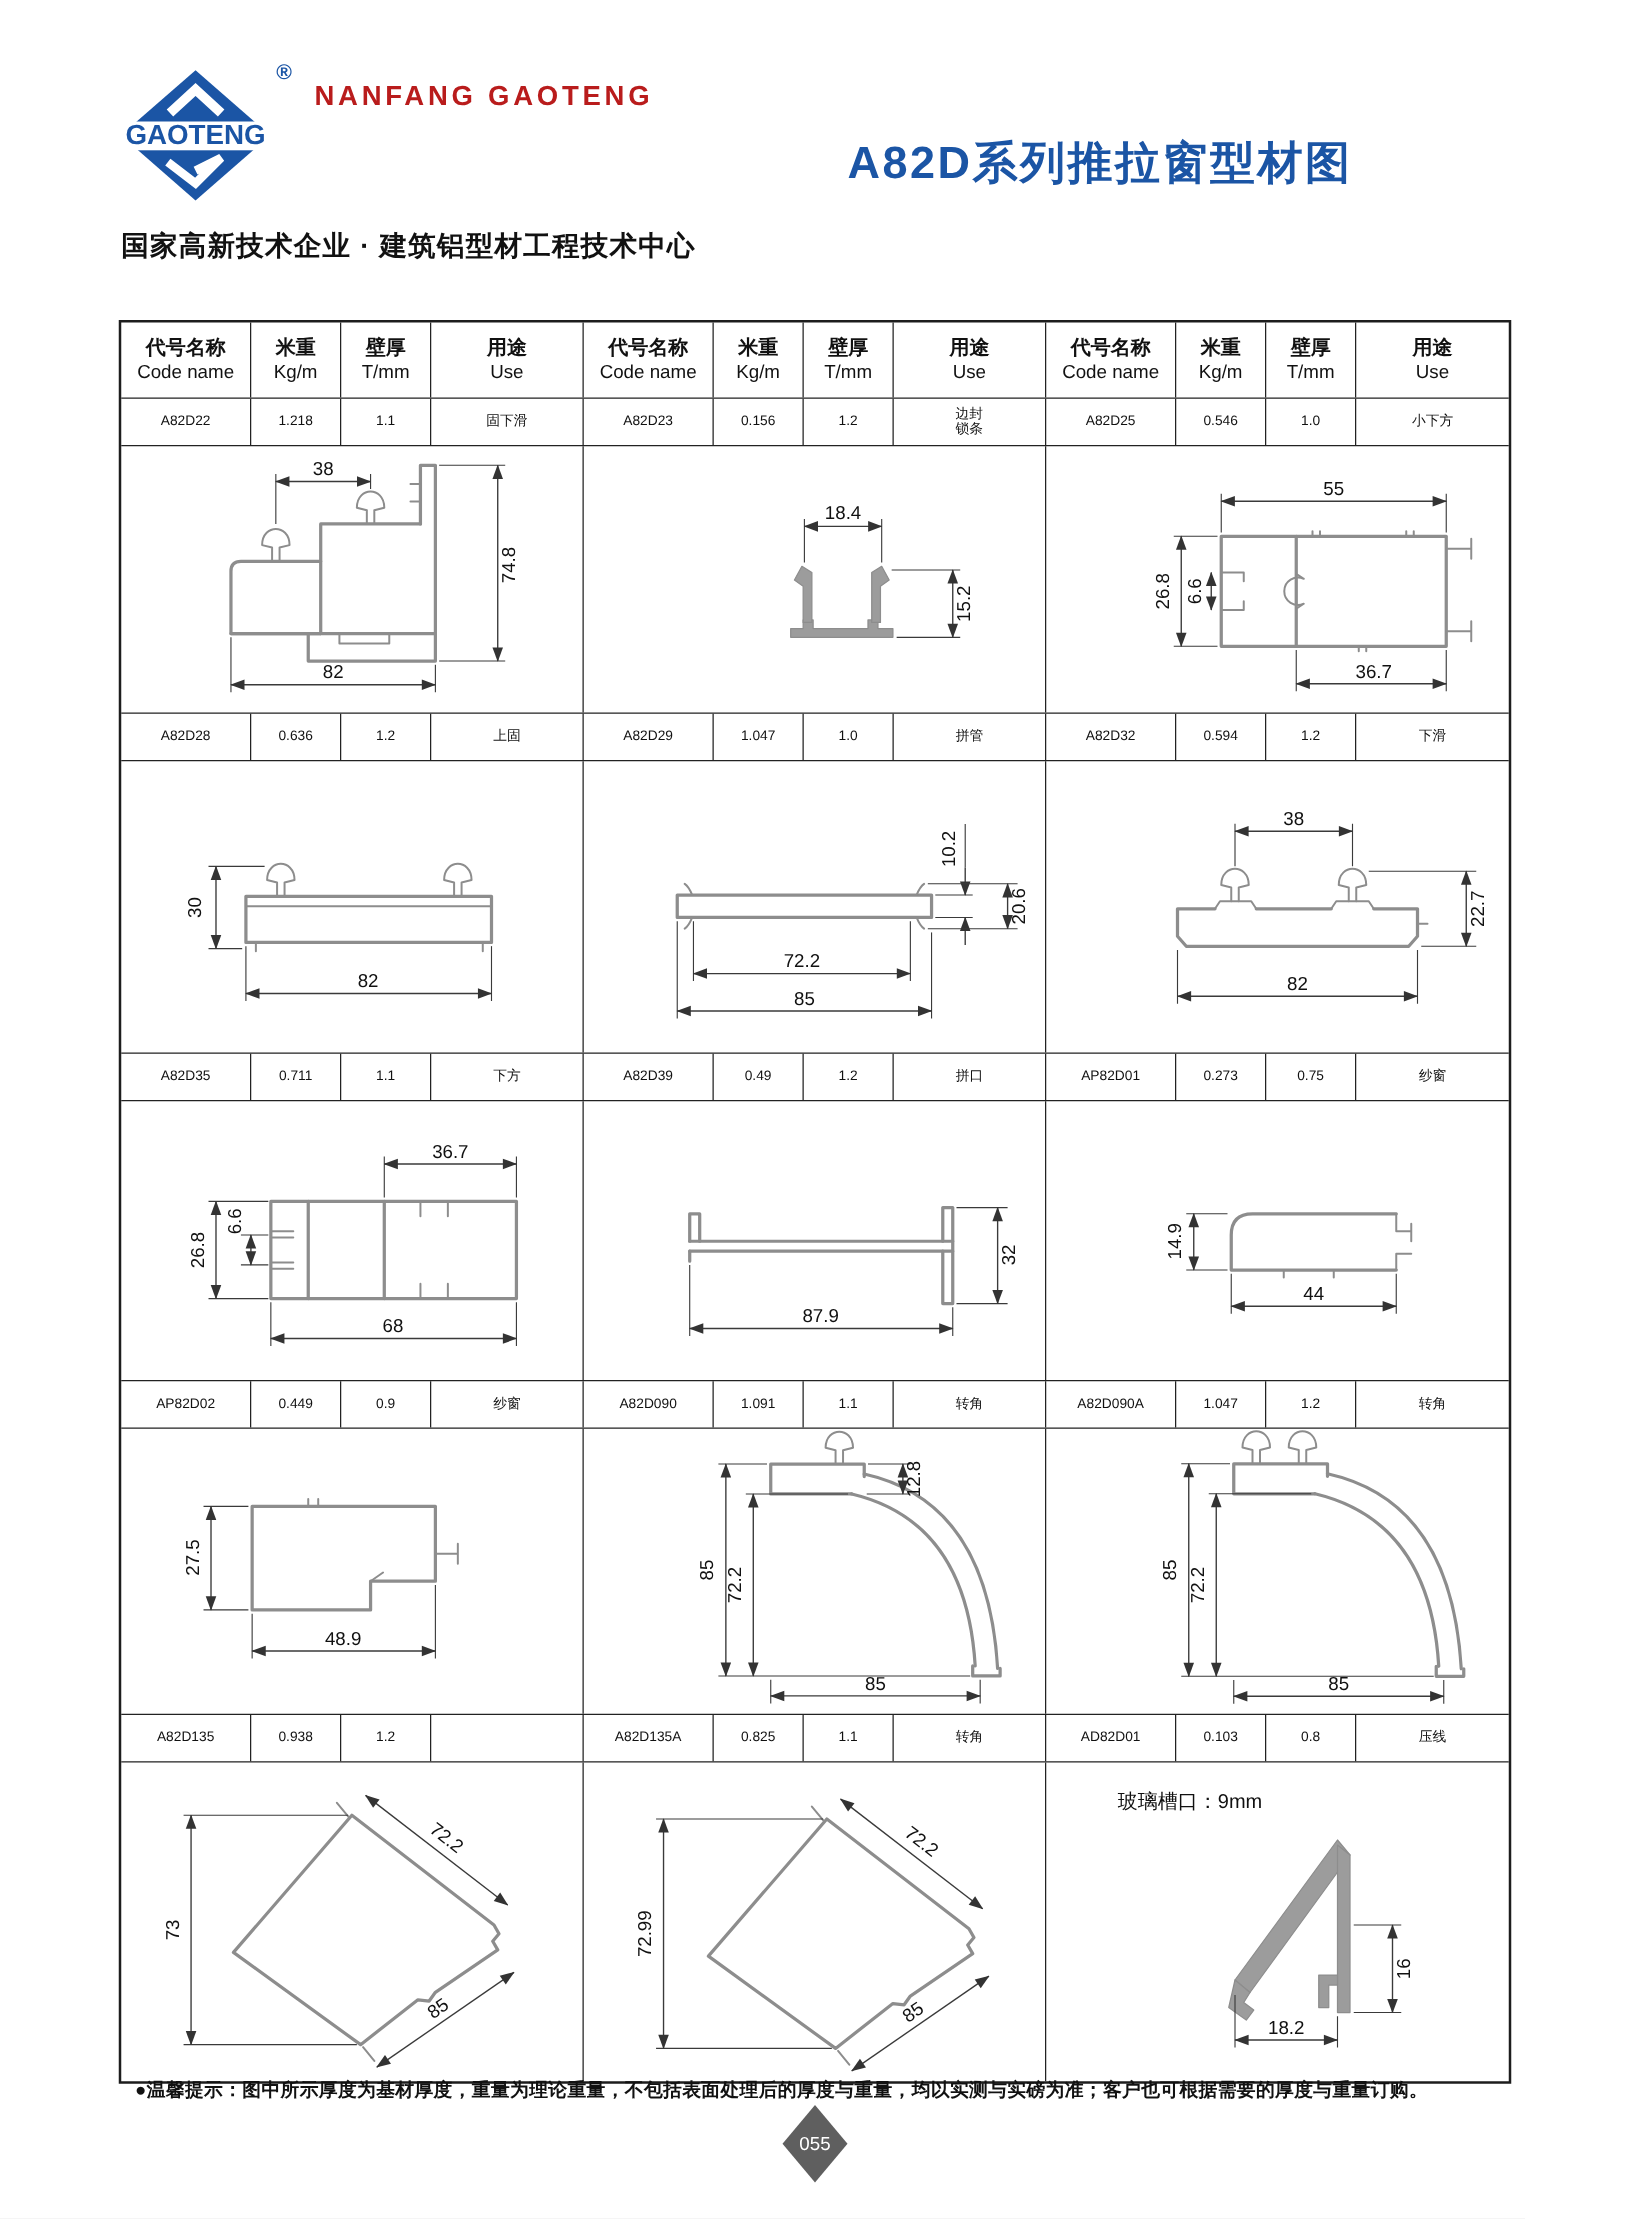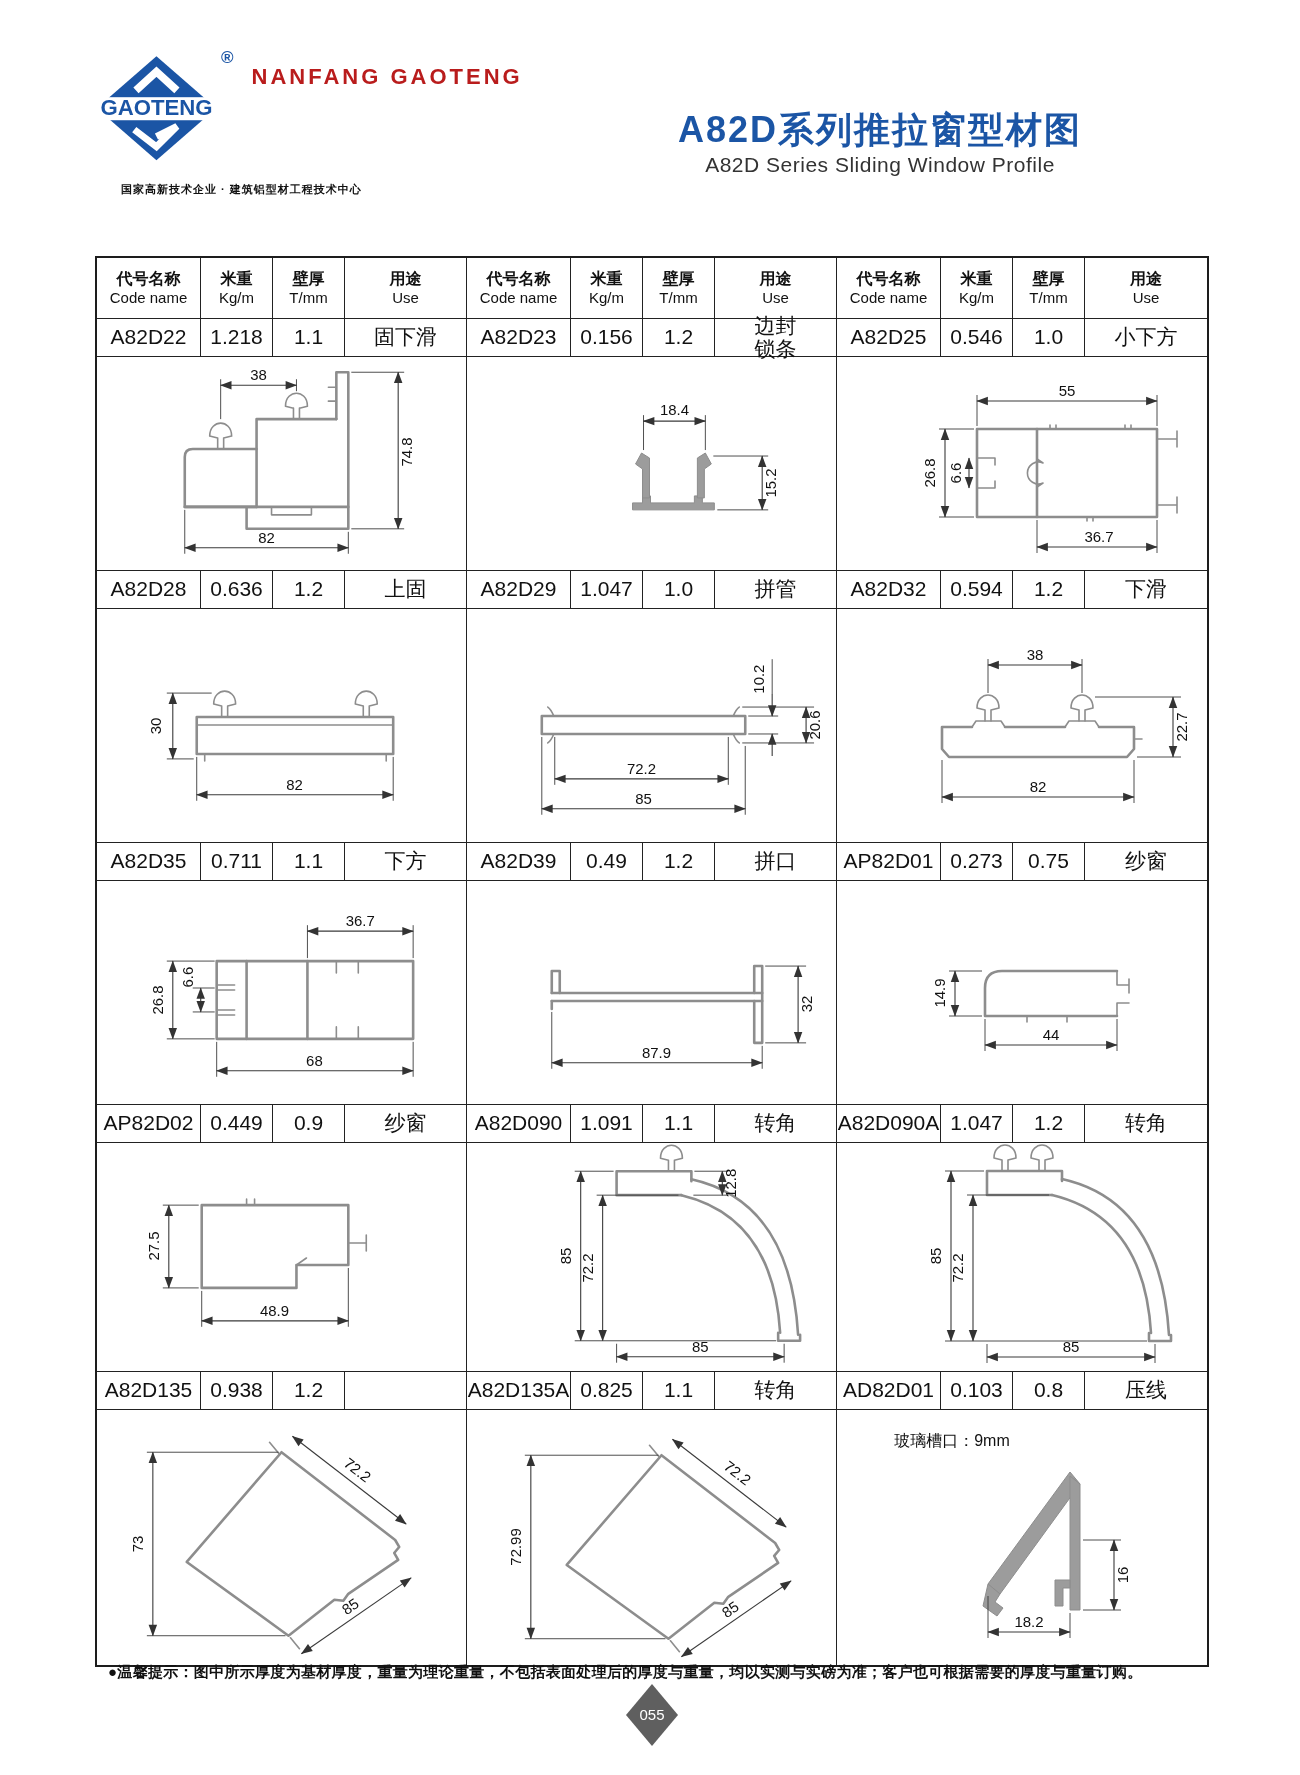--- a/index.html
+++ b/index.html
@@ -6,38 +6,38 @@
   .page{position:relative;width:1300px;height:1775px;background:#ffffff;margin:0 auto;
         font-family:"Liberation Sans",sans-serif;color:#111;overflow:hidden;}
 
   
   .logo-wrap{position:absolute;left:95px;top:48px;display:flex;align-items:flex-start;}
   .logo-svg{display:block;}
   .logo-reg{font-size:17px;color:#1b55a5;font-weight:bold;margin-left:-2px;}
   .brand-col{margin-left:18px;padding-top:10px;}
   .brand-zh{font-size:50px;font-weight:bold;color:#1b55a5;letter-spacing:6px;line-height:1;}
   .brand-en{font-size:22px;font-weight:bold;color:#b91c1c;letter-spacing:3px;margin-top:6px;}
-  .tagline{position:absolute;left:97px;top:182px;font-size:11px;font-weight:bold;color:#111;letter-spacing:1px;margin-left:24px;}
+  .tagline{position:absolute;left:97px;top:182px;font-size:22px;font-weight:bold;color:#111;letter-spacing:1px;}
   .titlebox{position:absolute;left:650px;top:108px;width:460px;text-align:center;}
   .title-zh{font-size:36px;font-weight:bold;color:#1b55a5;letter-spacing:2px;line-height:1.2;}
   .title-en{font-size:21px;color:#333;margin-top:2px;letter-spacing:0.5px;}
 
   
   .tbl{position:absolute;left:95px;top:256px;width:1110px;border:2px solid #1d1d1d;box-sizing:content-box;background:#fff;}
   .row{display:flex;width:1110px;}
   .hrow{height:60px;justify-content:flex-end;}
   .drow{height:37px;border-top:1.5px solid #222;border-bottom:1.5px solid #222;}
   .grow{position:relative;}
   .cell{box-sizing:border-box;border-right:1px solid #222;display:flex;flex-direction:column;
         align-items:center;justify-content:center;text-align:center;}
   .cell:last-child{border-right:none;}
   .c-code{width:104px;}  .c-w{width:72px;}  .c-t{width:72px;}  .c-use{width:122px;}
   .hz{font-size:16px;font-weight:bold;line-height:1.25;}
   .he{font-size:15px;line-height:1.25;}
-  .dval{font-size:21px;line-height:1.05;}
+  .dval{font-size:11px;line-height:1.05;}
   .wrap2{width:2.3em;margin:0 auto;word-break:break-all;}
   .gcell{box-sizing:border-box;width:370px;border-right:1px solid #222;position:relative;}
   .gcell:last-child{border-right:none;}
   .gcell svg{display:block;width:100%;height:100%;}
 
   
   .pf{stroke:#8d8d8d;stroke-width:2.6;fill:none;stroke-linejoin:round;stroke-linecap:round;}
   .pft{stroke:#8d8d8d;stroke-width:1.6;fill:none;stroke-linejoin:round;stroke-linecap:round;}
   .pff{fill:#9c9c9c;stroke:#8d8d8d;stroke-width:1;stroke-linejoin:round;}
   .ext{stroke:#3a3a3a;stroke-width:0.9;fill:none;}
@@ -76,21 +76,20 @@
     </svg>
     <span class="logo-reg">®</span>
     <div class="brand-col">
       <div class="brand-en">NANFANG GAOTENG</div>
     </div>
   </div>
   <div class="tagline">国家高新技术企业 · 建筑铝型材工程技术中心</div>
 
   <div class="titlebox">
     <div class="title-zh">A82D系列推拉窗型材图</div>
-    <div class="title-en">A82D Series Sliding Window Profile</div>
   </div>
 
   <div class="tbl">
 
     <div class="row hrow">
       <div class="cell c-code">
           <div class="hz">代号名称</div>
           <div class="he">Code name</div>
         </div>
       <div class="cell c-w">

